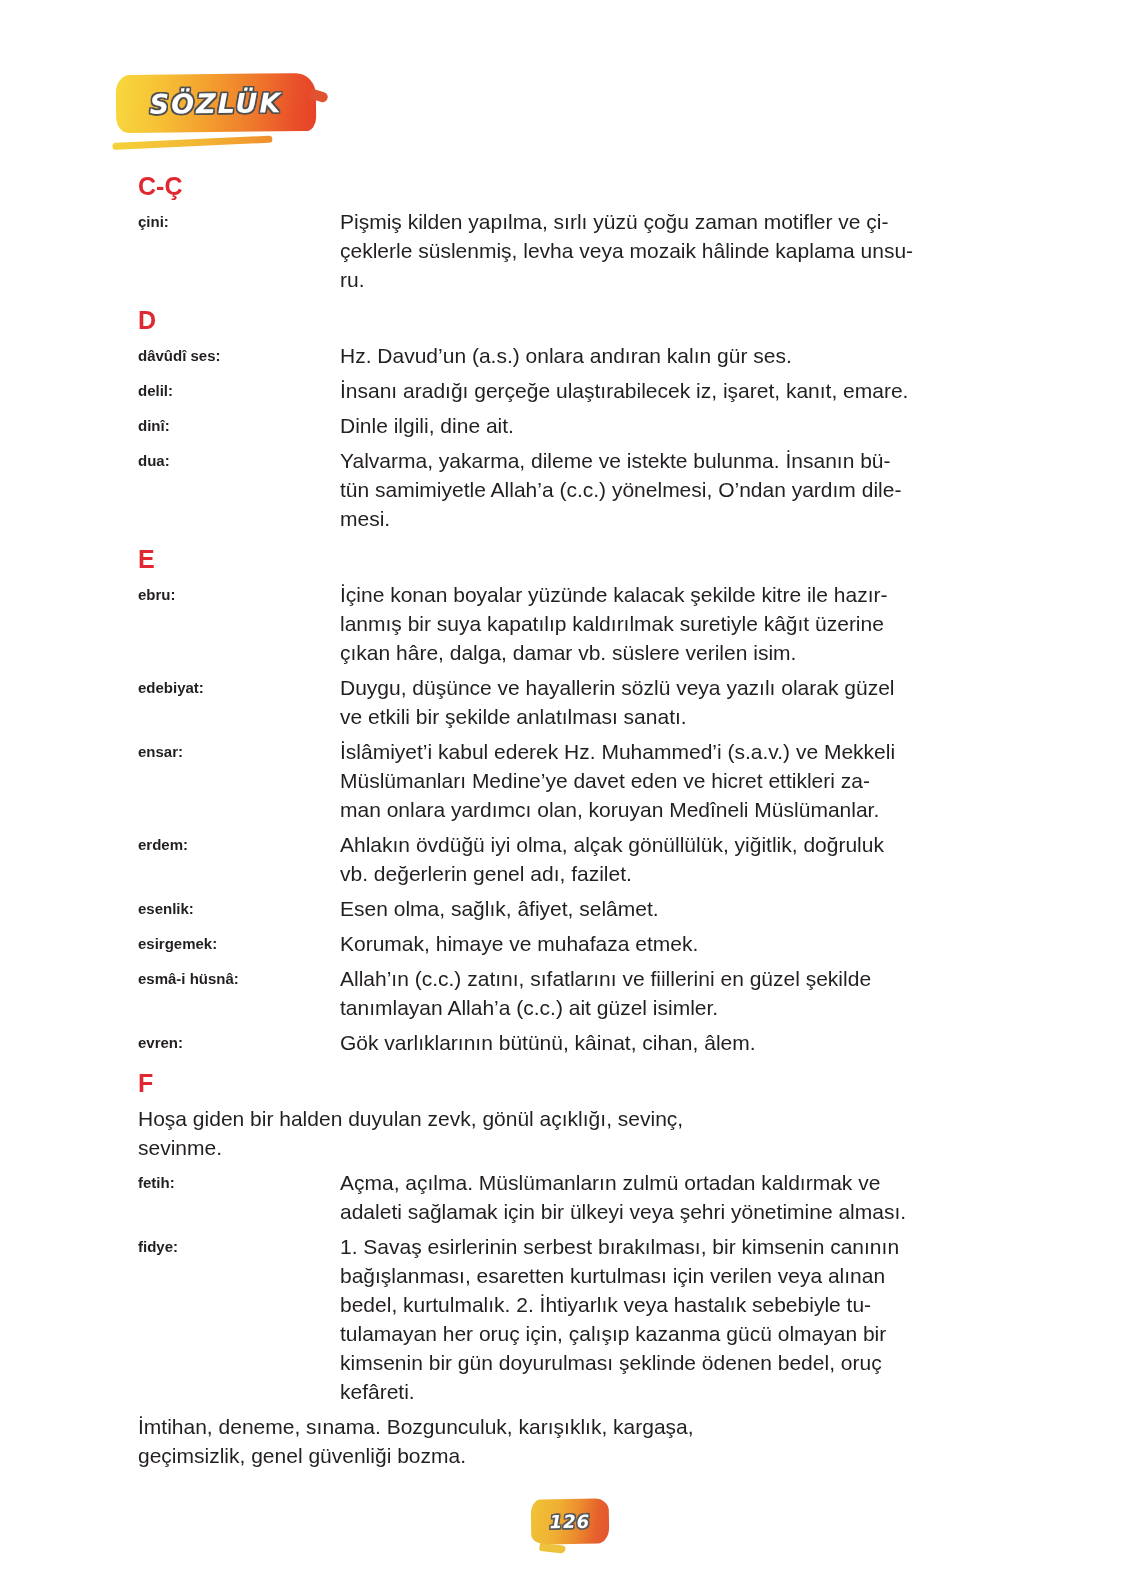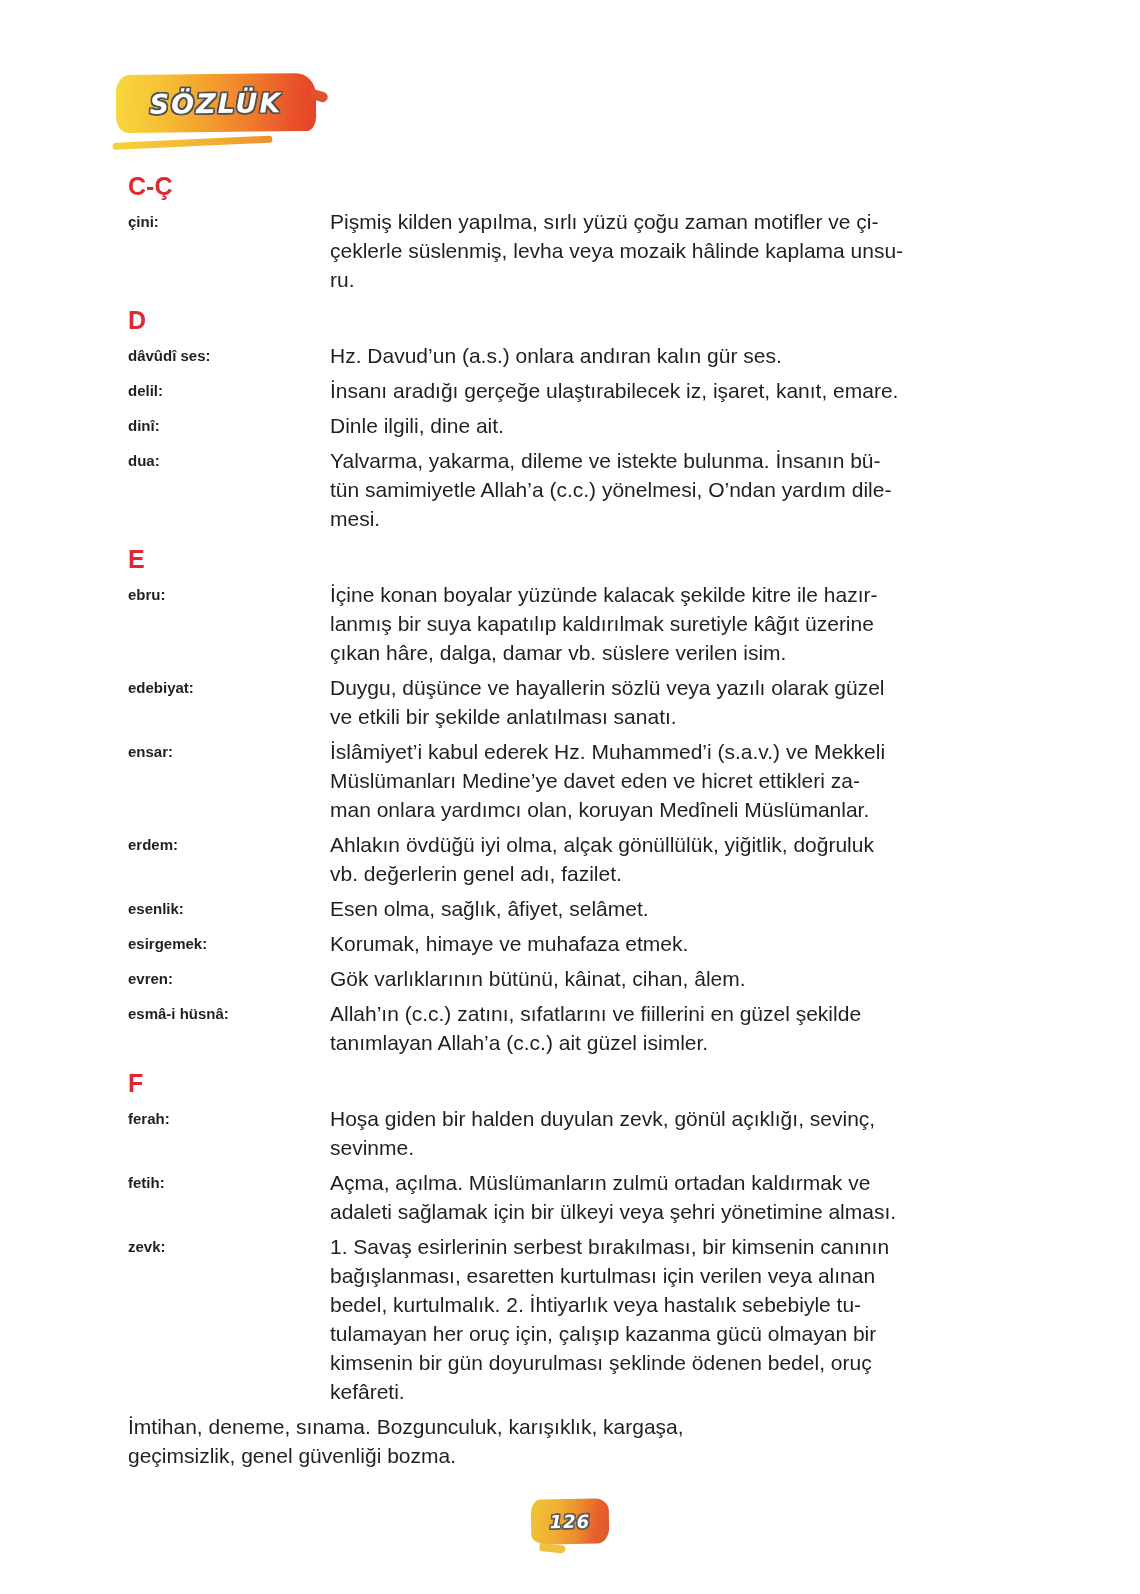--- a/index.html
+++ b/index.html
@@ -62,21 +62,21 @@
     text-shadow:
       -1.5px -1.5px 0 #4f4f4f,  1.5px -1.5px 0 #4f4f4f,
       -1.5px  1.5px 0 #4f4f4f,  1.5px  1.5px 0 #4f4f4f,
        0 -1.5px 0 #4f4f4f,      0  1.5px 0 #4f4f4f,
       -1.5px 0 0 #4f4f4f,       1.5px 0 0 #4f4f4f;
   }
 
   
   .content {
     position: absolute;
-    left: 128px;
+    left: 138px;
     top: 172px;
     width: 860px;
   }
   .section-letter {
     color: #e02830;
     font-weight: 700;
     font-size: 25px;
     line-height: 29px;
     margin: 12px 0 6px 0;
   }
@@ -207,44 +207,43 @@
     </div>
     <div class="entry">
       <div class="term">esenlik:</div>
       <div class="definition">Esen olma, sağlık, âfiyet, selâmet.</div>
     </div>
     <div class="entry">
       <div class="term">esirgemek:</div>
       <div class="definition">Korumak, himaye ve muhafaza etmek.</div>
     </div>
     <div class="entry">
-      <div class="term">evren:</div>
-      <div class="definition">Gök varlıklarının bütünü, kâinat, cihan, âlem.</div>
-    </div>
-    <div class="entry">
       <div class="term">esmâ-i hüsnâ:</div>
       <div class="definition">Allah’ın (c.c.) zatını, sıfatlarını ve fiillerini en güzel şekilde
 tanımlayan Allah’a (c.c.) ait güzel isimler.</div>
     </div>
+    <div class="entry">
+      <div class="term">evren:</div>
+      <div class="definition">Gök varlıklarının bütünü, kâinat, cihan, âlem.</div>
+    </div>
   </div>
 
   <div class="section">
     <div class="section-letter">F</div>
     <div class="entry">
-      <div class="term">ferah:</div>
       <div class="definition">Hoşa giden bir halden duyulan zevk, gönül açıklığı, sevinç,
 sevinme.</div>
     </div>
     <div class="entry">
       <div class="term">fetih:</div>
       <div class="definition">Açma, açılma. Müslümanların zulmü ortadan kaldırmak ve
 adaleti sağlamak için bir ülkeyi veya şehri yönetimine alması.</div>
     </div>
     <div class="entry">
-      <div class="term">zevk:</div>
+      <div class="term">fidye:</div>
       <div class="definition">1. Savaş esirlerinin serbest bırakılması, bir kimsenin canının
 bağışlanması, esaretten kurtulması için verilen veya alınan
 bedel, kurtulmalık. 2. İhtiyarlık veya hastalık sebebiyle tu-
 tulamayan her oruç için, çalışıp kazanma gücü olmayan bir
 kimsenin bir gün doyurulması şeklinde ödenen bedel, oruç
 kefâreti.</div>
     </div>
     <div class="entry">
       <div class="definition">İmtihan, deneme, sınama. Bozgunculuk, karışıklık, kargaşa,
 geçimsizlik, genel güvenliği bozma.</div>

